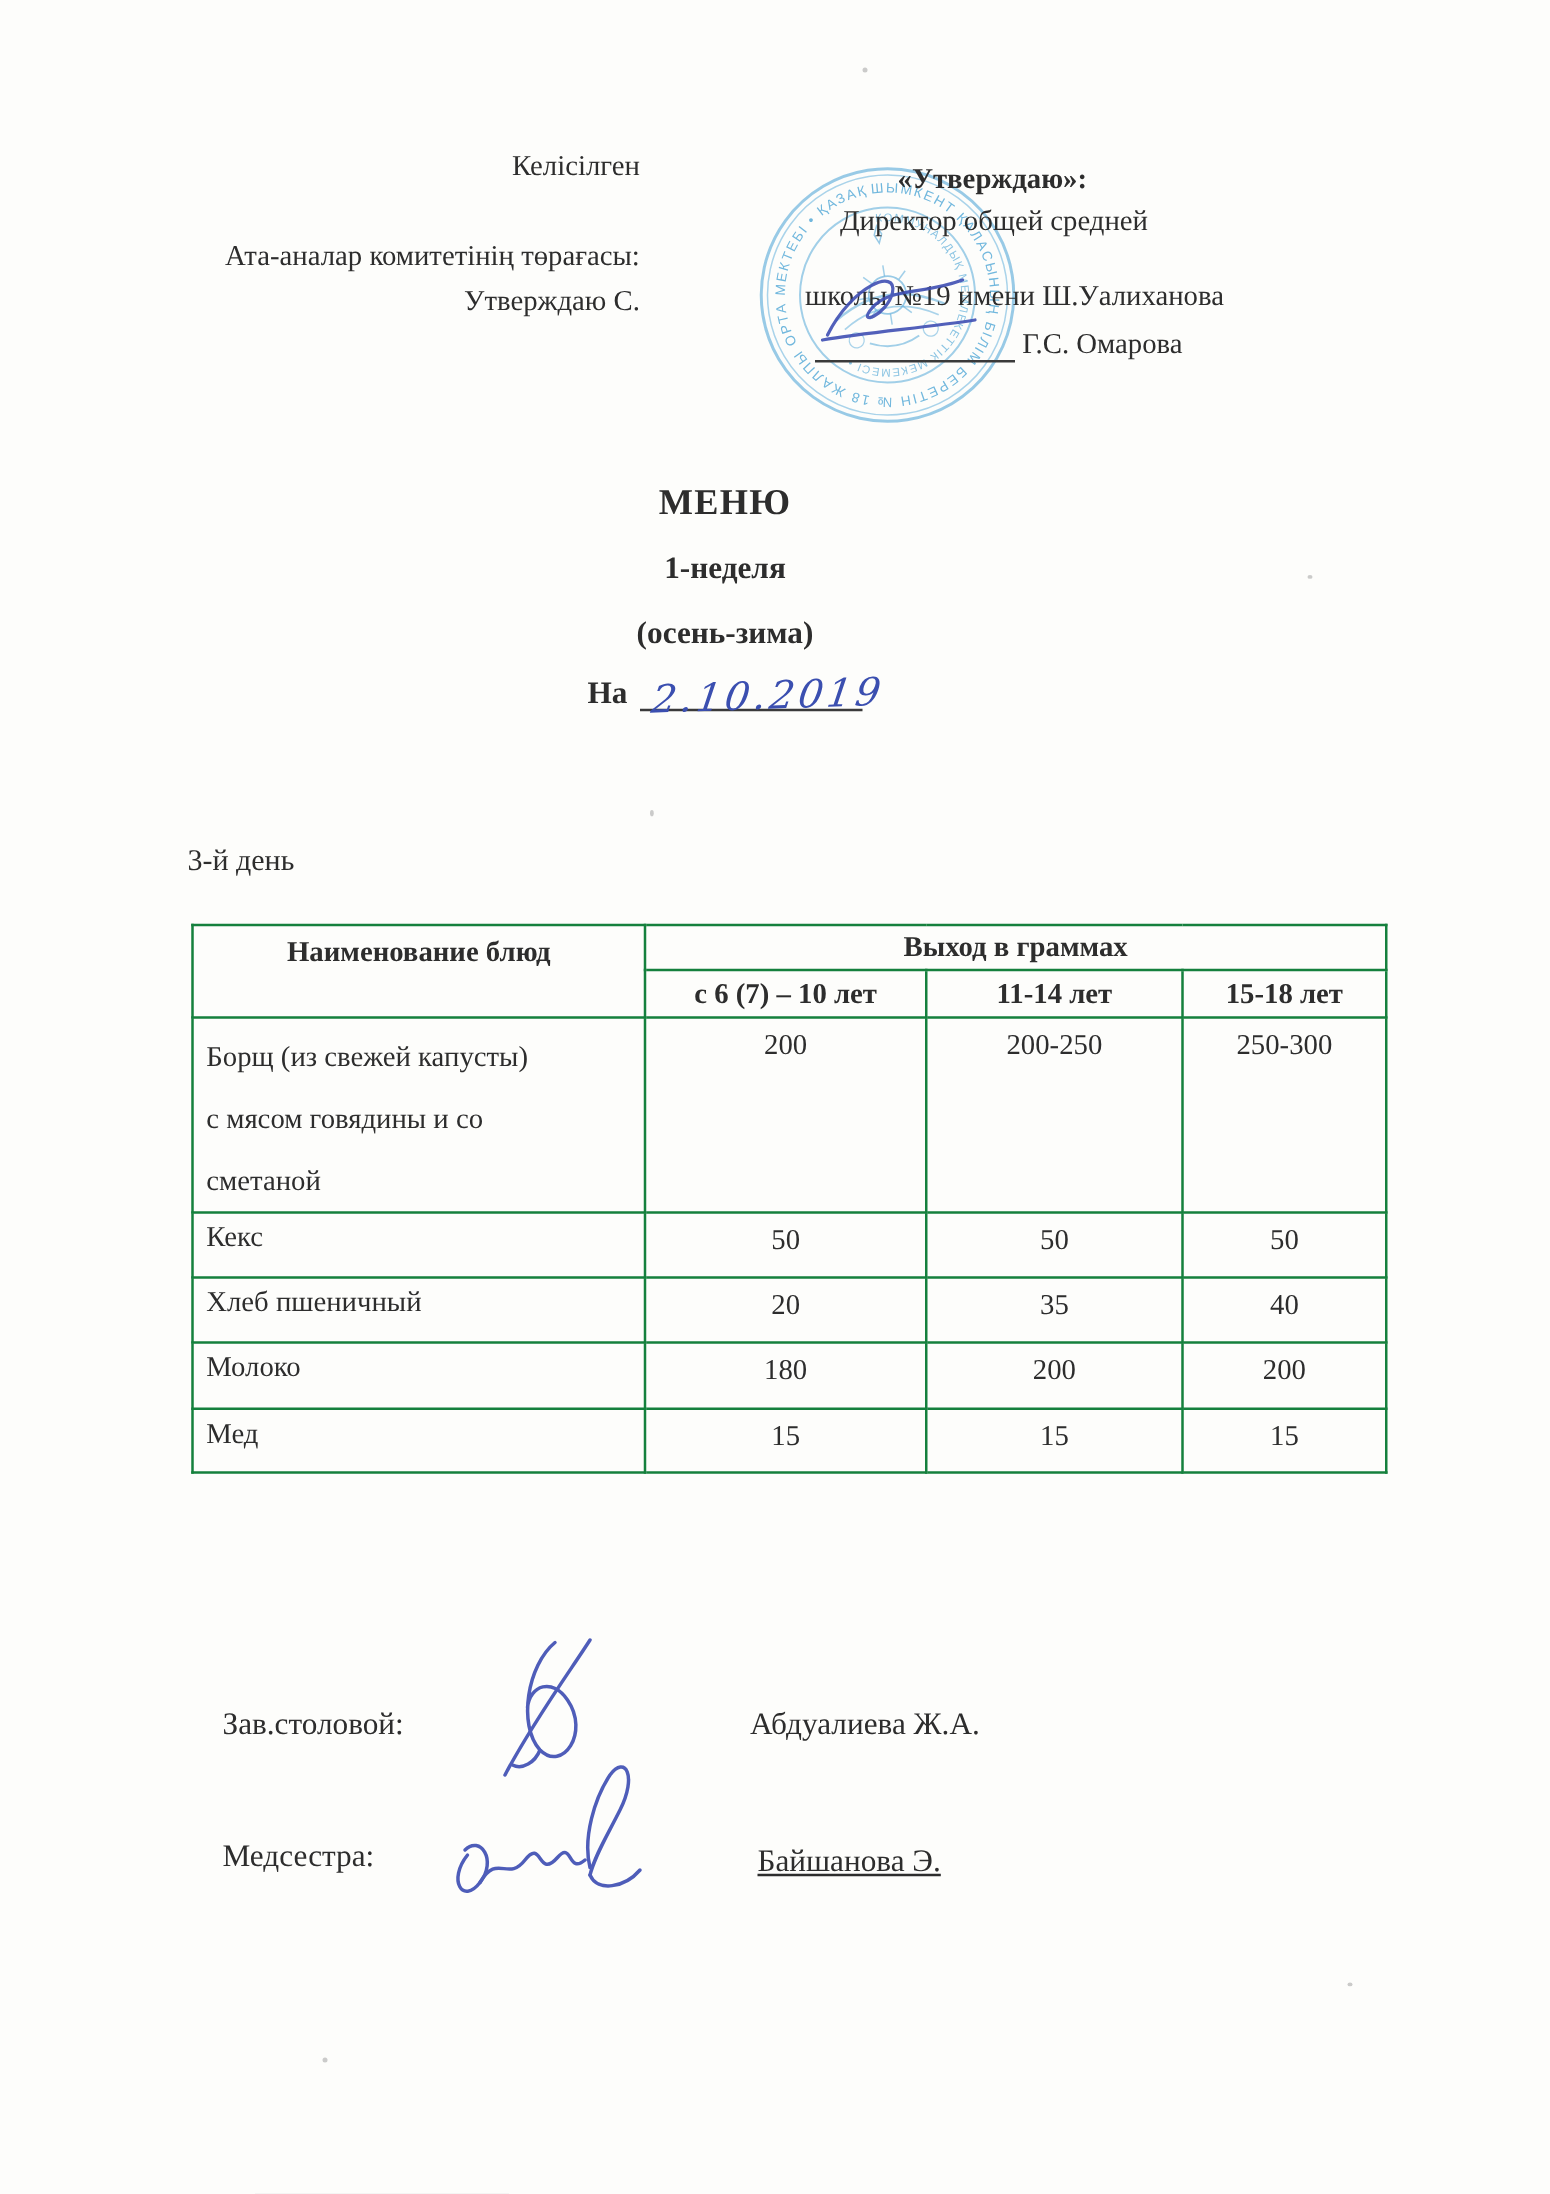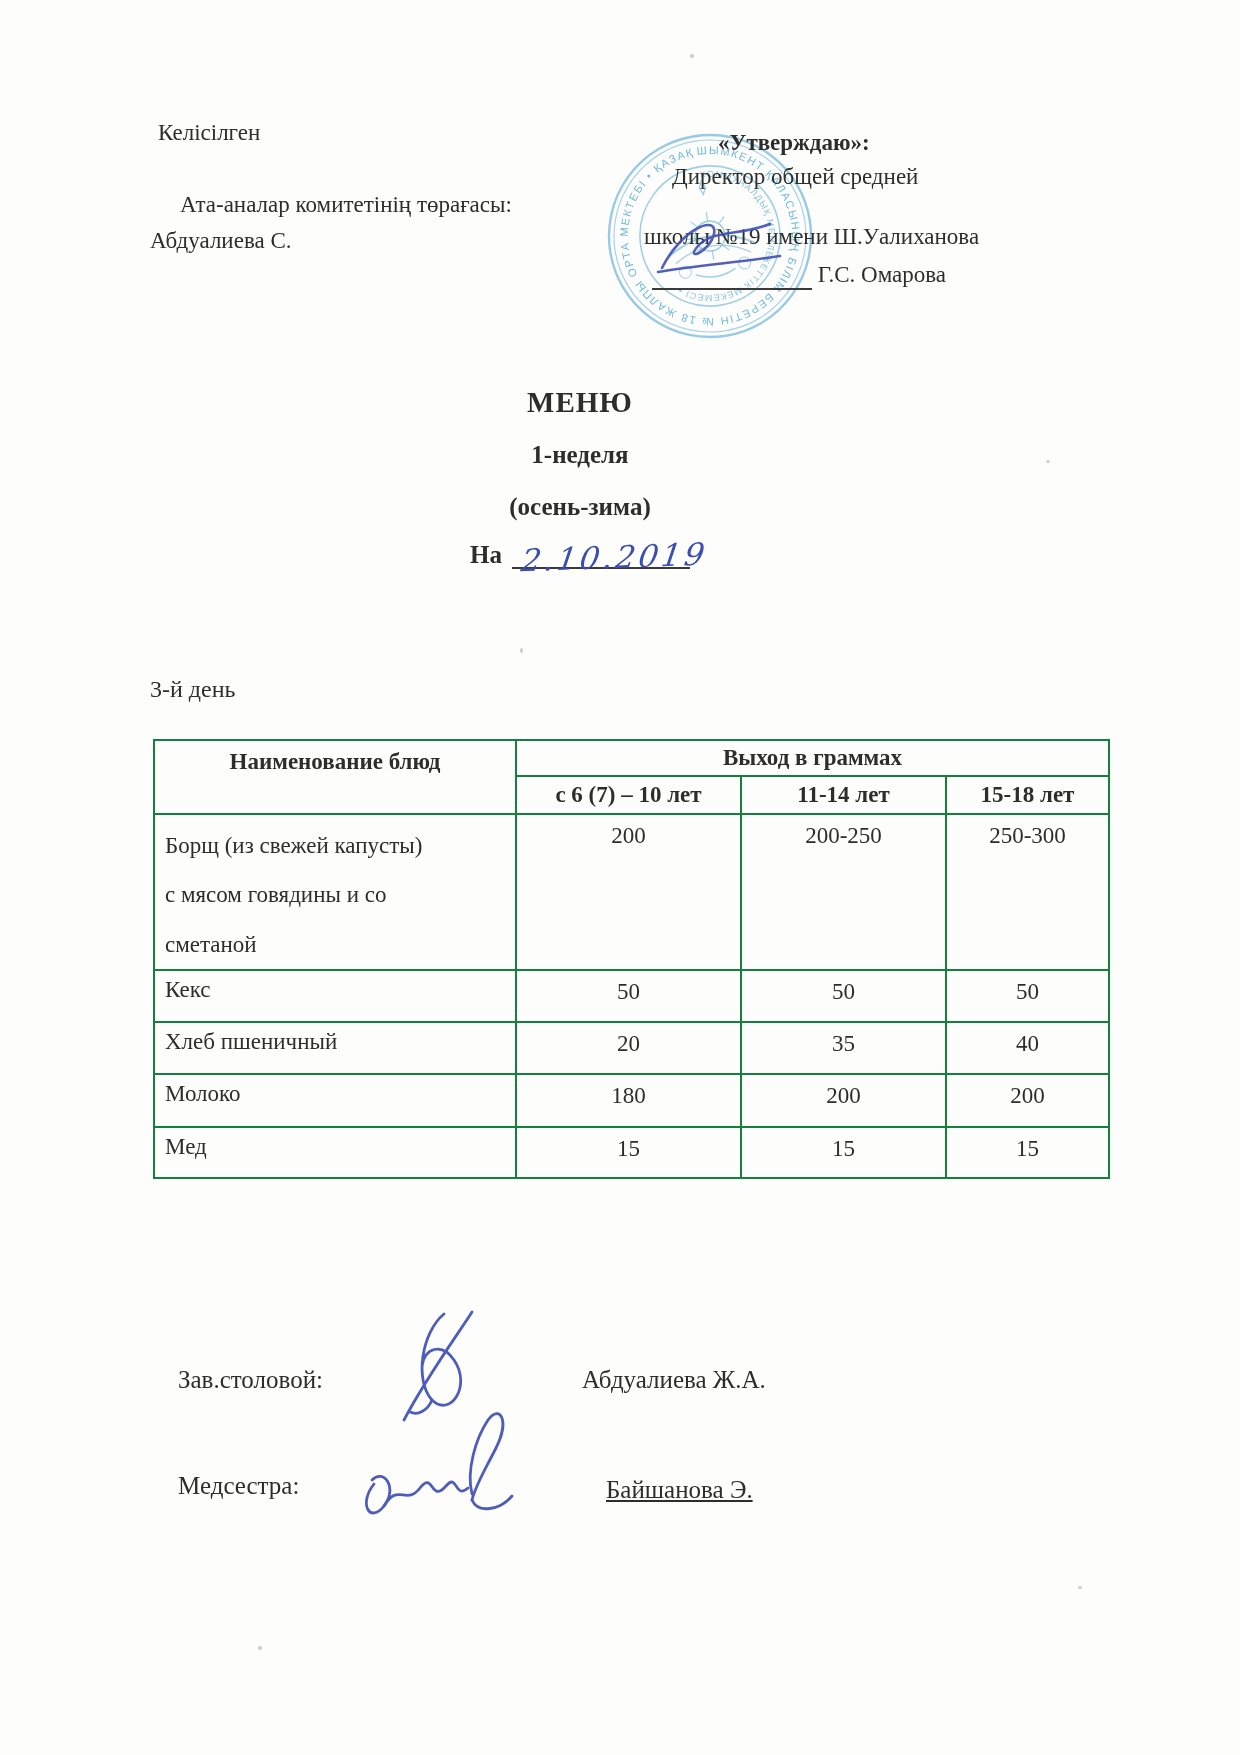--- a/index.html
+++ b/index.html
@@ -6,21 +6,21 @@
   .page{
     position:relative;
     width:1240px;height:1755px;
     margin:0 auto;
     background:#fdfdfb;
     font-family:"Liberation Serif","DejaVu Serif",serif;
     color:#2d2d2d;
     overflow:hidden;
   }
   
-  .tl{position:absolute;left:150px;top:118px;font-size:23px;line-height:1.3;}
+  .tl{position:absolute;left:150px;top:118px;font-size:23px;line-height:1.3;text-align:right;}
   .tl .l1{padding-left:8px;margin-bottom:42px;}
   .tl .l2{padding-left:30px;margin-bottom:6px;}
   .tl .l3{padding-left:0;}
   .tr{position:absolute;left:622px;top:128px;width:460px;font-size:23px;line-height:1.3;z-index:2;}
   .tr .l1{padding-left:96px;font-weight:bold;margin-bottom:4px;}
   .tr .l2{padding-left:50px;margin-bottom:30px;}
   .tr .l3{padding-left:22px;margin-bottom:8px;}
   .tr .l4{padding-left:30px;}
   .dir-underline{display:inline-block;width:160px;height:24px;border-bottom:2px solid #3a3a3a;vertical-align:bottom;}
   .sig-head{position:absolute;left:652px;top:206px;z-index:3;}
@@ -57,37 +57,37 @@
   tr.r0{height:148px;}
   tr.r1{height:52px;margin-left:24px;}
   tr.r2{height:52px;}
   tr.r3{height:53px;}
   tr.r4{height:51px;}
   .mline{line-height:2.15;}
   
   .sig-role{position:absolute;font-size:25px;}
   .sig-name{position:absolute;font-size:25px;}
   .role1{left:178px;top:1366px;}
-  .name1{left:582px;top:1366px;}
+  .name1{left:600px;top:1366px;}
   .role2{left:178px;top:1472px;}
   .name2{left:606px;top:1476px;text-decoration:underline;}
   .sig1{position:absolute;left:378px;top:1306px;}
   .sig2{position:absolute;left:348px;top:1406px;}
   
   .speck{position:absolute;background:#9a9a9a;border-radius:50%;opacity:.5;}
 </style>
 </head>
 <body>
 
 <div class="page">
 
   <div class="tl">
     <div class="l1">Келісілген</div>
     <div class="l2">Ата-аналар комитетінің төрағасы:</div>
-    <div class="l3">Абдуалиева С.</div>
+    <div class="l3">Утверждаю С.</div>
   </div>
 
   <div class="stamp">
     <svg width="216" height="216" viewBox="0 0 216 216">
       <defs>
         <path id="ringOuter" d="M108,26 A82,82 0 1 1 107.9,26"></path>
         <path id="ringInner" d="M108,49 A59,59 0 1 1 107.9,49"></path>
       </defs>
       <g stroke="#55a9d9" fill="none">
         <circle cx="108" cy="108" r="101" stroke-width="2.4" opacity="0.6"></circle>

